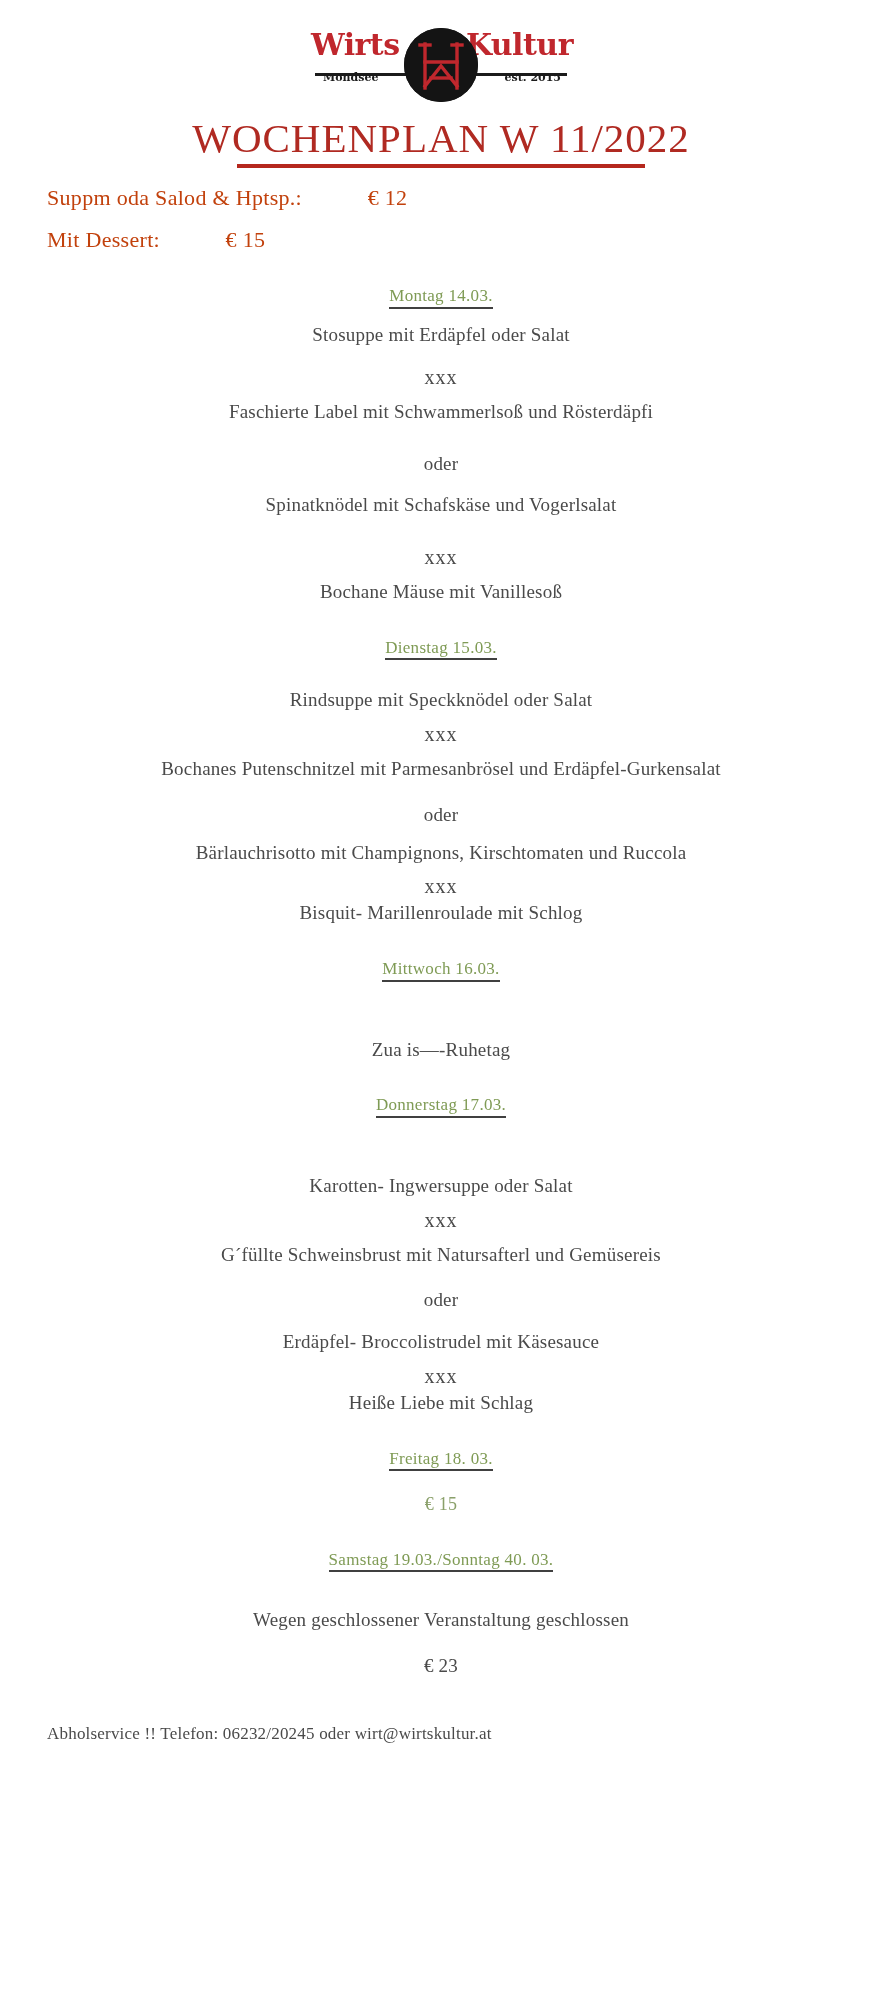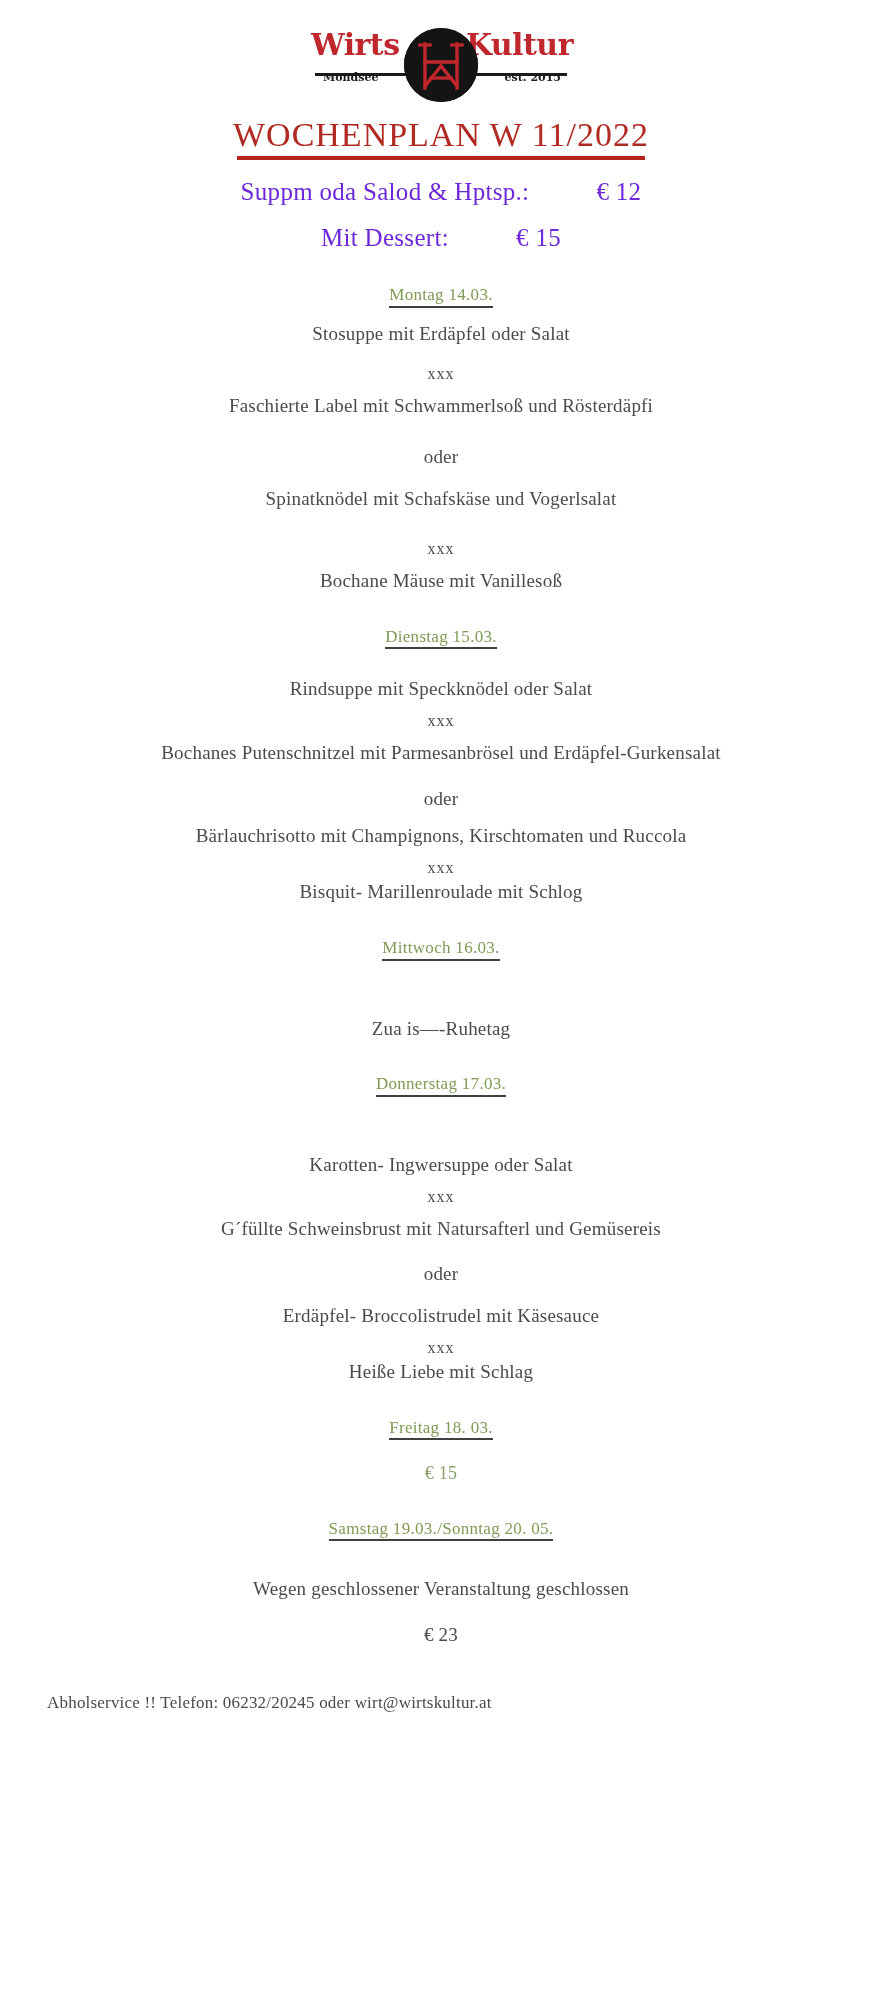--- a/index.html
+++ b/index.html
@@ -76,38 +76,38 @@
     width: 74px;
     height: 74px;
     border-radius: 50%;
     background: #141414;
   }
   .logo-emblem svg { display: block; }
 
   
   .title {
     text-align: center;
-    font-size: 34px;
+    font-size: 41px;
     letter-spacing: 1px;
     color: #b02a22;
     line-height: 1.1;
     margin: 6px 0 0 0;
     font-weight: 400;
   }
   .title-rule {
     width: 408px;
     height: 4px;
     background: #b5271d;
     margin: 3px auto 0 auto;
   }
 
   .price-line {
-    text-align: center;
-    font-size: 25px;
-    color: #6d28d9;
+    text-align: left;
+    font-size: 22px;
+    color: #c2410c;
     line-height: 1.1;
     margin-top: 18px;
     letter-spacing: 0.3px;
   }
   .price-line .gap { display: inline-block; width: 54px; }
 
   
   .day {
     margin-top: 34px;
     text-align: center;
@@ -122,21 +122,21 @@
     letter-spacing: 0.3px;
   }
   .menu-line {
     text-align: center;
     font-size: 19px;
     color: #4a4a4a;
     line-height: 1.25;
     letter-spacing: 0.2px;
   }
   .menu-line.sep {
-    font-size: 16px;
+    font-size: 20px;
     color: #4a4a4a;
     letter-spacing: 1px;
   }
   .menu-line.price {
     color: #8aa06a;
     font-size: 18px;
   }
   .sp-6  { margin-top: 2px; }
   .sp-10 { margin-top: 10px; }
   .sp-14 { margin-top: 14px; }
@@ -196,18 +196,18 @@
     <span class="gap"></span>
     <span>€ 15</span>
   </div>
 
   <div id="days-container">
       <div class="day"><div class="day-header">Montag 14.03.</div><div class="menu-line sp-14">Stosuppe mit Erdäpfel oder Salat</div><div class="menu-line sep sp-18">xxx</div><div class="menu-line sp-10">Faschierte Label mit Schwammerlsoß und Rösterdäpfi</div><div class="menu-line sp-28">oder</div><div class="menu-line sp-18">Spinatknödel mit Schafskäse und Vogerlsalat</div><div class="menu-line sep sp-28">xxx</div><div class="menu-line sp-10">Bochane Mäuse mit Vanillesoß</div></div>
       <div class="day"><div class="day-header">Dienstag 15.03.</div><div class="menu-line sp-28">Rindsuppe mit Speckknödel oder Salat</div><div class="menu-line sep sp-10">xxx</div><div class="menu-line sp-10">Bochanes Putenschnitzel mit Parmesanbrösel und Erdäpfel-Gurkensalat</div><div class="menu-line sp-22">oder</div><div class="menu-line sp-14">Bärlauchrisotto mit Champignons, Kirschtomaten und Ruccola</div><div class="menu-line sep sp-10">xxx</div><div class="menu-line sp-6">Bisquit- Marillenroulade mit Schlog</div></div>
       <div class="day"><div class="day-header">Mittwoch 16.03.</div><div class="menu-line sp-56">Zua is—-Ruhetag</div></div>
       <div class="day"><div class="day-header">Donnerstag 17.03.</div><div class="menu-line sp-56">Karotten- Ingwersuppe oder Salat</div><div class="menu-line sep sp-10">xxx</div><div class="menu-line sp-10">G´füllte Schweinsbrust mit Natursafterl und Gemüsereis</div><div class="menu-line sp-22">oder</div><div class="menu-line sp-18">Erdäpfel- Broccolistrudel mit Käsesauce</div><div class="menu-line sep sp-10">xxx</div><div class="menu-line sp-6">Heiße Liebe mit Schlag</div></div>
       <div class="day"><div class="day-header">Freitag 18. 03.</div><div class="menu-line price sp-22">€ 15</div></div>
-      <div class="day"><div class="day-header">Samstag 19.03./Sonntag 20. 05.</div><div class="menu-line sp-48">Wegen geschlossener Veranstaltung geschlossen</div><div class="menu-line sp-22">€ 23</div></div>
+      <div class="day"><div class="day-header">Samstag 19.03./Sonntag 40. 03.</div><div class="menu-line sp-48">Wegen geschlossener Veranstaltung geschlossen</div><div class="menu-line sp-22">€ 23</div></div>
     </div>
 
   <div class="footer">Abholservice !! Telefon: 06232/20245 oder wirt@wirtskultur.at</div>
 
 </div>
 
 </body></html>

